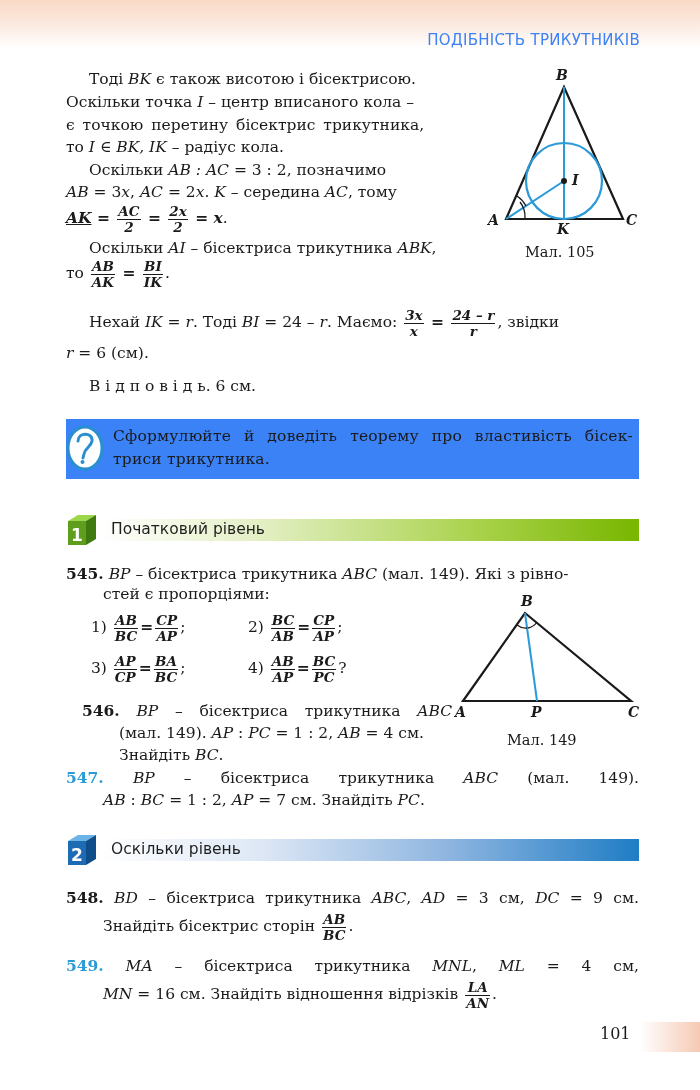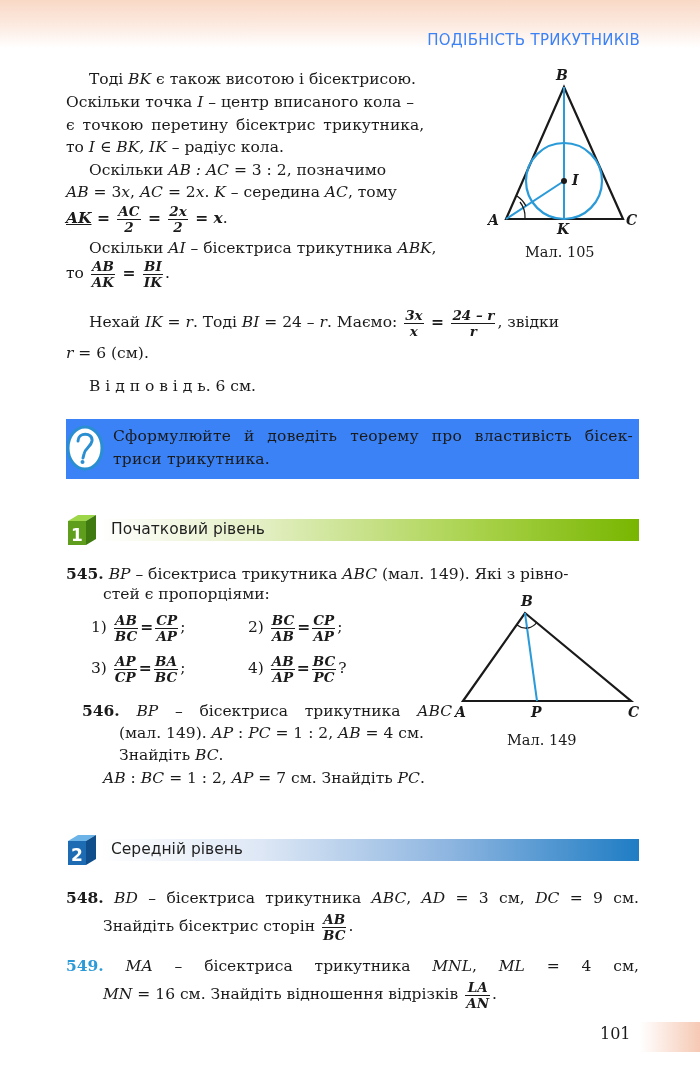--- a/index.html
+++ b/index.html
@@ -142,32 +142,33 @@
 <div class="caption bm" style="left:628px;top:704px;font-size:14px;">C</div>
 <div class="caption" style="left:507px;top:732px;">Мал. 149</div>
 
 <div class="txt" style="left:82px;top:700px;width:370px;">
   <div class="just"><span class="num-black">546.</span><span class="i"> BP</span><span> – бісектриса трикутника </span><span class="i">ABC</span></div>
   <div style="padding-left:37px;"><span>(мал. 149). </span><span class="i">AP</span><span> : </span><span class="i">PC</span><span> = 1 : 2, </span><span class="i">AB</span><span> = 4 см.</span></div>
   <div style="padding-left:37px;"><span>Знайдіть </span><span class="i">BC</span><span>.</span></div>
 </div>
 
 <div class="txt" style="left:66px;top:767px;width:573px;">
+  <div class="just"><span class="num-blue">547.</span><span class="i"> BP</span><span> – бісектриса трикутника </span><span class="i">ABC</span><span> (мал. 149).</span></div>
   <div style="padding-left:37px;"><span class="i">AB</span><span> : </span><span class="i">BC</span><span> = 1 : 2, </span><span class="i">AP</span><span> = 7 см. Знайдіть </span><span class="i">PC</span><span>.</span></div>
 </div>
 
 <div class="level" style="top:839px;">
   <div class="bar" style="background:linear-gradient(to right, #ffffff 0%, #dde7f5 30%, #8db5e0 65%, #1f7dc4 100%);"></div>
   <svg class="cube" viewBox="0 0 32 34">
     <polygon points="2,8 12,2 30,2 20,8" fill="#6cb4e8"></polygon>
     <polygon points="20,8 30,2 30,26 20,32" fill="#0f4e8a"></polygon>
     <polygon points="2,8 20,8 20,32 2,32" fill="#1d6cb3"></polygon>
     <text x="11" y="28" font-family="DejaVu Sans, sans-serif" font-weight="bold" font-size="17" fill="#ffffff" text-anchor="middle">2</text>
   </svg>
-  <div class="label">Середній рівень</div>
+  <div class="label">Оскільки рівень</div>
 </div>
 
 <div class="txt" style="left:66px;top:887px;width:573px;">
   <div class="just"><span class="num-black">548.</span><span class="i"> BD</span><span> – бісектриса трикутника </span><span class="i">ABC</span><span>, </span><span class="i">AD</span><span> = 3 см, </span><span class="i">DC</span><span> = 9 см.</span></div>
   <div style="padding-left:37px;line-height:34px;"><span>Знайдіть бісектрис сторін </span><span class="frac"><span class="num">AB</span><span class="den">BC</span></span><span>.</span></div>
 </div>
 
 <div class="txt" style="left:66px;top:955px;width:573px;">
   <div class="just"><span class="num-blue">549.</span><span class="i"> MA</span><span> – бісектриса трикутника </span><span class="i">MNL</span><span>, </span><span class="i">ML</span><span> = 4 см,</span></div>
   <div style="padding-left:37px;line-height:34px;"><span class="i">MN</span><span> = 16 см. Знайдіть відношення відрізків </span><span class="frac"><span class="num">LA</span><span class="den">AN</span></span><span>.</span></div>

